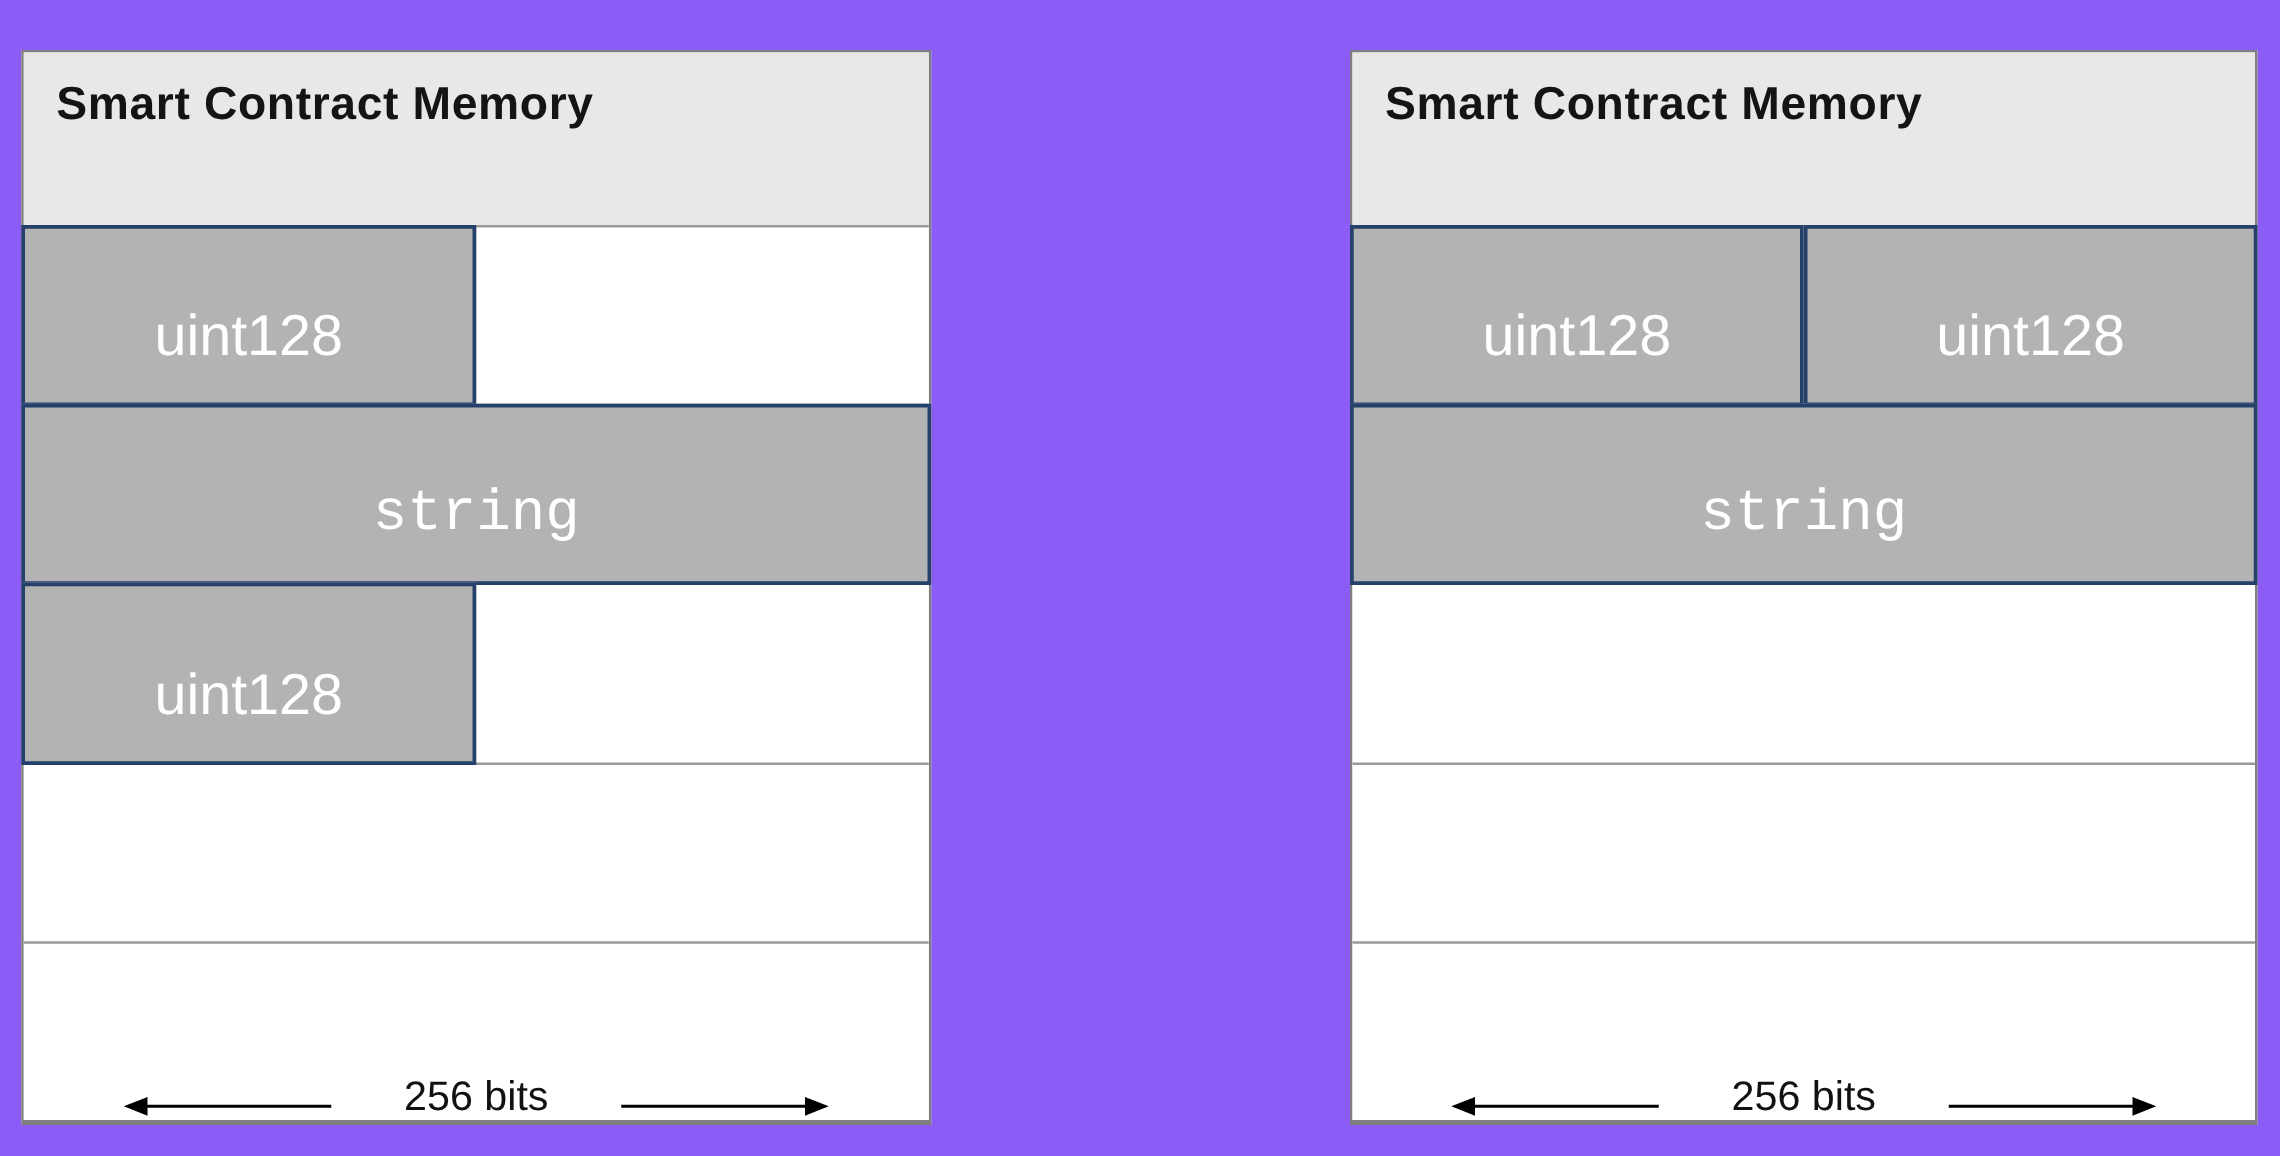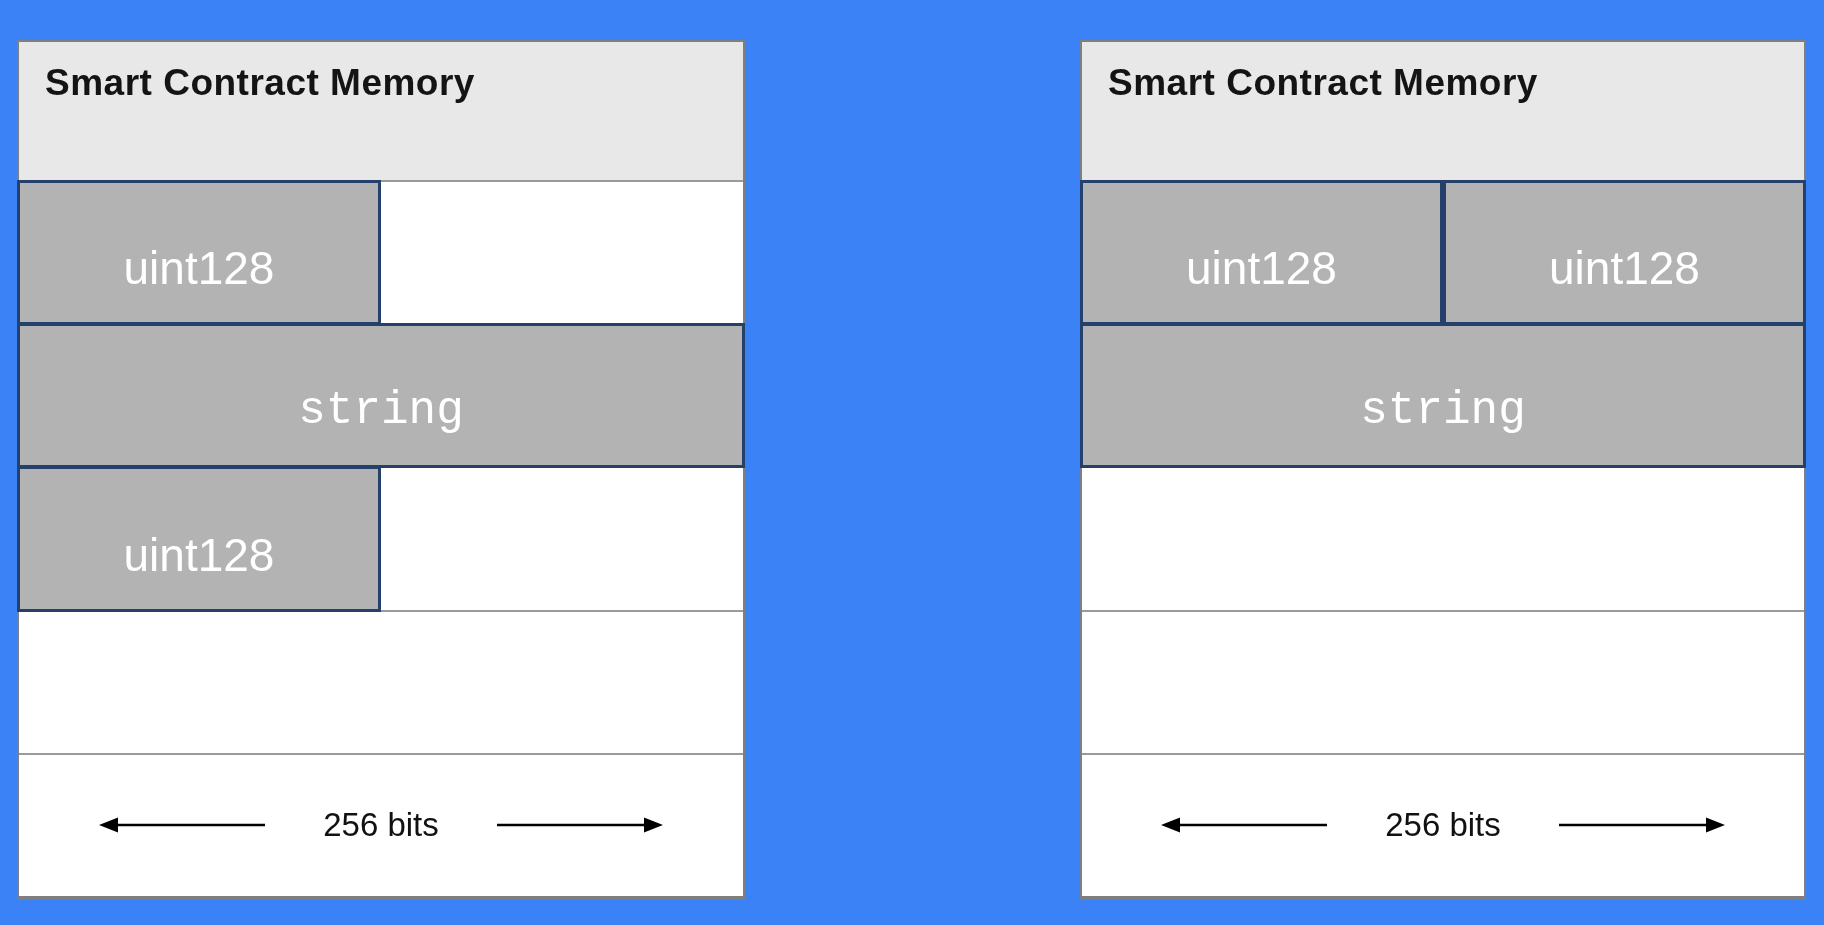--- a/index.html
+++ b/index.html
@@ -8,21 +8,21 @@
     background: #ffffff;
     width: 1824px;
     height: 925px;
     overflow: hidden;
     font-family: "Liberation Sans", sans-serif;
   }
   .canvas {
     position: relative;
     width: 1824px;
     height: 925px;
-    background: #3b82f6;
+    background: #8b5cf6;
   }
   .panel {
     position: absolute;
     top: 40px;
     height: 860px;
     border: 2px solid #7f7f7f;
     border-bottom-width: 4px;
     box-sizing: border-box;
     background: #ffffff;
     display: flex;
@@ -70,21 +70,21 @@
     font-size: 46px;
     font-weight: 400;
     margin-top: 31px;
   }
   .block.half-left  { left: -2px; width: calc(50% + 2px); }
   .block.half-right { left: 50%;  right: -2px; }
   .block.full       { left: -2px; right: -2px; font-family: Liberation Mono, monospace; }
 
   .scale-row {
     display: flex;
-    align-items: center;
+    align-items: flex-end;
     justify-content: center;
     gap: 56px;
   }
   .scale-label {
     font-size: 33px;
     color: #111111;
     white-space: nowrap;
   }
   .arrow-svg { display: block; }
 </style>

